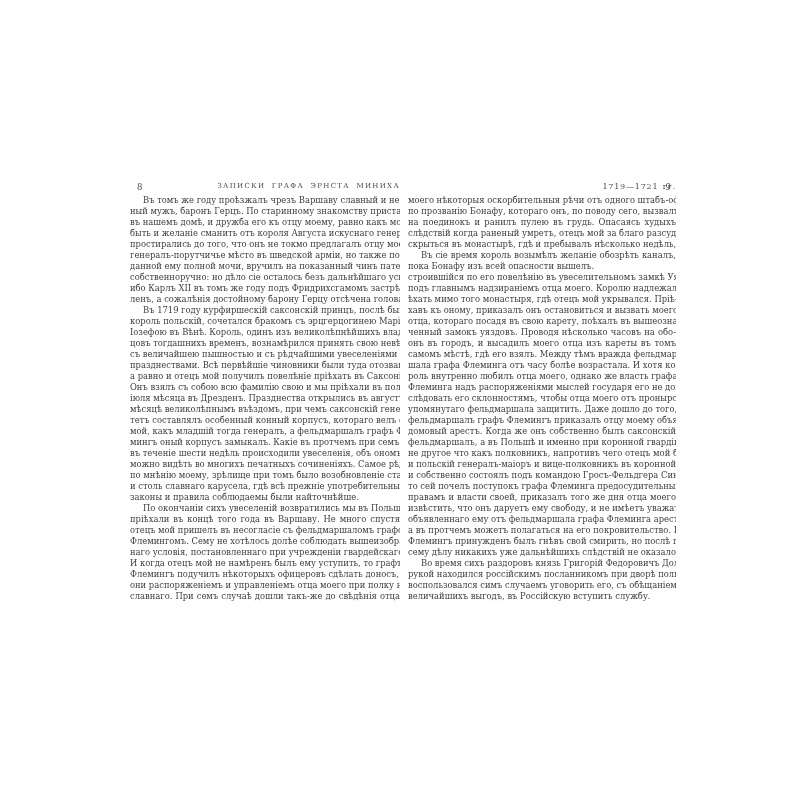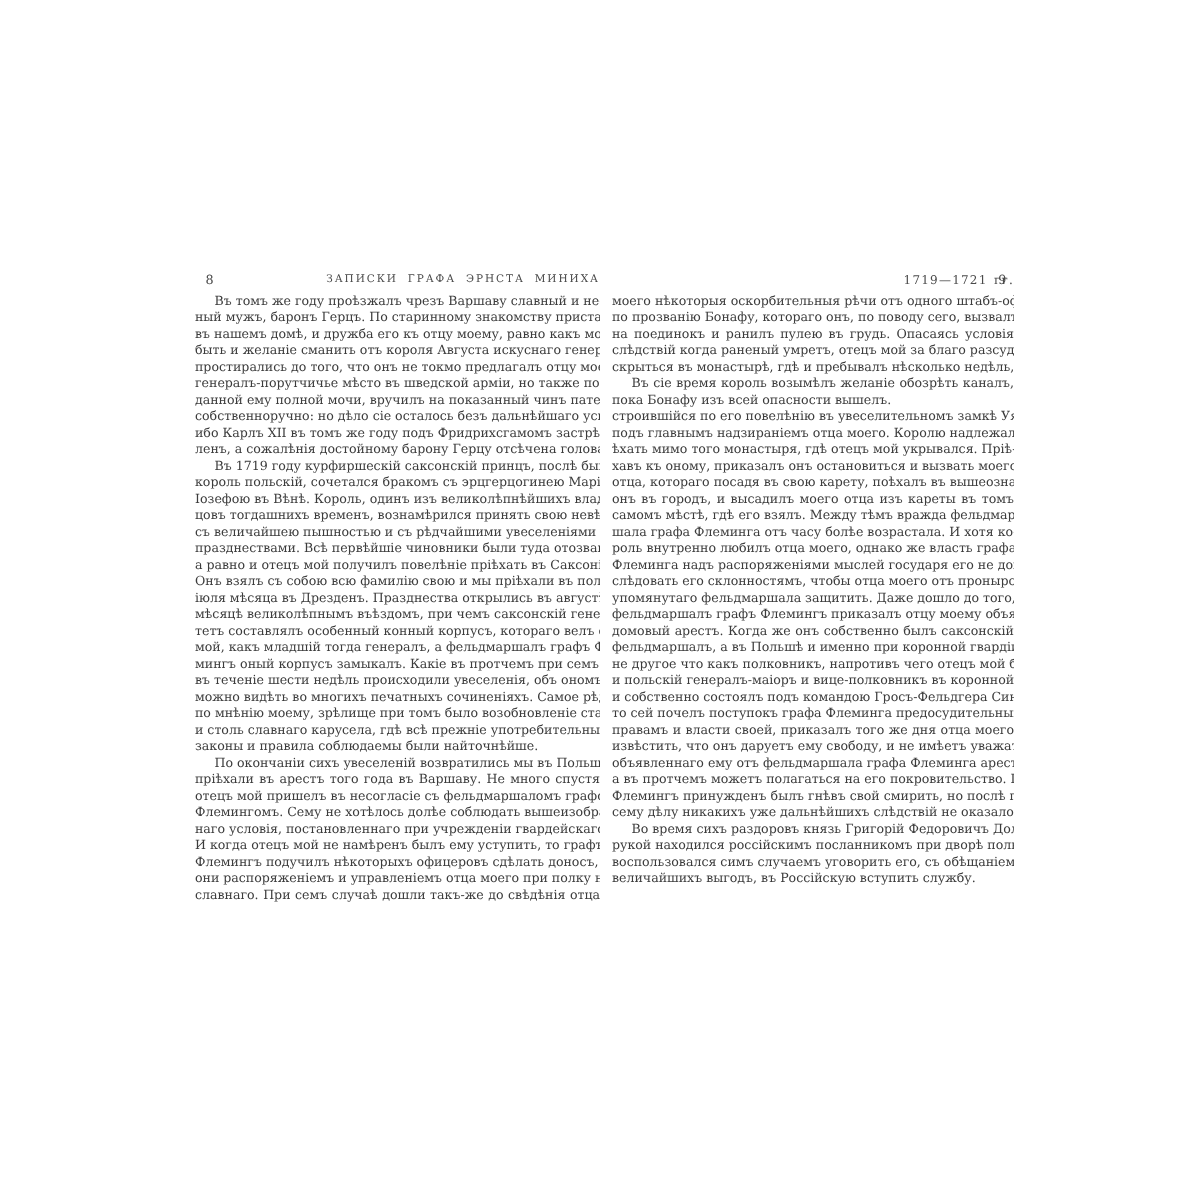--- a/index.html
+++ b/index.html
@@ -99,49 +99,50 @@
         <div class="line">мѣсяцѣ великолѣпнымъ въѣздомъ, при чемъ саксонскій генерали-</div>
         <div class="line">тетъ составлялъ особенный конный корпусъ, котораго велъ отецъ</div>
         <div class="line">мой, какъ младшій тогда генералъ, а фельдмаршалъ графъ Фле-</div>
         <div class="line">мингъ оный корпусъ замыкалъ. Какіе въ протчемъ при семъ случаѣ</div>
         <div class="line">въ теченіе шести недѣль происходили увеселенія, объ ономъ</div>
         <div class="line">можно видѣть во многихъ печатныхъ сочиненіяхъ. Самое рѣдкое,</div>
         <div class="line">по мнѣнію моему, зрѣлище при томъ было возобновленіе стариннаго</div>
         <div class="line">и столь славнаго карусела, гдѣ всѣ прежніе употребительные</div>
         <div class="line last">законы и правила соблюдаемы были найточнѣйше.</div>
         <div class="line first">По окончаніи сихъ увеселеній возвратились мы въ Польшу и</div>
-        <div class="line">пріѣхали въ арестъ того года въ Варшаву. Не много спустя</div>
+        <div class="line">пріѣхали въ концѣ того года въ Варшаву. Не много спустя</div>
         <div class="line">отецъ мой пришелъ въ несогласіе съ фельдмаршаломъ графомъ</div>
         <div class="line">Флемингомъ. Сему не хотѣлось долѣе соблюдать вышеизображен-</div>
         <div class="line">наго условія, постановленнаго при учрежденіи гвардейскаго полка.</div>
         <div class="line">И когда отецъ мой не намѣренъ былъ ему уступить, то графъ</div>
         <div class="line">Флемингъ подучилъ нѣкоторыхъ офицеровъ сдѣлать доносъ, что</div>
         <div class="line">они распоряженіемъ и управленіемъ отца моего при полку не-</div>
         <div class="line">славнаго. При семъ случаѣ дошли такъ-же до свѣдѣнія отца</div>
       </div>
   </div>
 
   <div class="page right">
     <div class="pg-header">
       <span class="running-title dates">1719—1721 гг.</span>
       <span class="page-number pn-right">9</span>
     </div>
     <div class="page-body">
         <div class="line">моего нѣкоторыя оскорбительныя рѣчи отъ одного штабъ-офицера,</div>
         <div class="line">по прозванію Бонафу, котораго онъ, по поводу сего, вызвалъ</div>
-        <div class="line">на поединокъ и ранилъ пулею въ грудь. Опасаясь условія</div>
+        <div class="line">на поединокъ и ранилъ пулею въ грудь. Опасаясь худыхъ</div>
         <div class="line">слѣдствій когда раненый умретъ, отецъ мой за благо разсудилъ</div>
         <div class="line">скрыться въ монастырѣ, гдѣ и пребывалъ нѣсколько недѣль,</div>
         <div class="line first">Въ сіе время король возымѣлъ желаніе обозрѣть каналъ,</div>
         <div class="line last">пока Бонафу изъ всей опасности вышелъ.</div>
         <div class="line">строившійся по его повелѣнію въ увеселительномъ замкѣ Уяздовѣ,</div>
         <div class="line">подъ главнымъ надзираніемъ отца моего. Королю надлежало</div>
         <div class="line">ѣхать мимо того монастыря, гдѣ отецъ мой укрывался. Пріѣ-</div>
         <div class="line">хавъ къ оному, приказалъ онъ остановиться и вызвать моего</div>
         <div class="line">отца, котораго посадя въ свою карету, поѣхалъ въ вышеозна-</div>
+        <div class="line">ченный замокъ уяздовъ. Проводя нѣсколько часовъ на обо-</div>
         <div class="line">онъ въ городъ, и высадилъ моего отца изъ кареты въ томъ</div>
         <div class="line">самомъ мѣстѣ, гдѣ его взялъ. Между тѣмъ вражда фельдмар-</div>
         <div class="line">шала графа Флеминга отъ часу болѣе возрастала. И хотя ко-</div>
         <div class="line">роль внутренно любилъ отца моего, однако же власть графа</div>
         <div class="line">Флеминга надъ распоряженіями мыслей государя его не допустила</div>
         <div class="line">слѣдовать его склонностямъ, чтобы отца моего отъ пронырствъ</div>
         <div class="line">упомянутаго фельдмаршала защитить. Даже дошло до того, что</div>
         <div class="line">фельдмаршалъ графъ Флемингъ приказалъ отцу моему объявить</div>
         <div class="line">домовый арестъ. Когда же онъ собственно былъ саксонскій</div>
         <div class="line">фельдмаршалъ, а въ Польшѣ и именно при коронной гвардіи</div>

